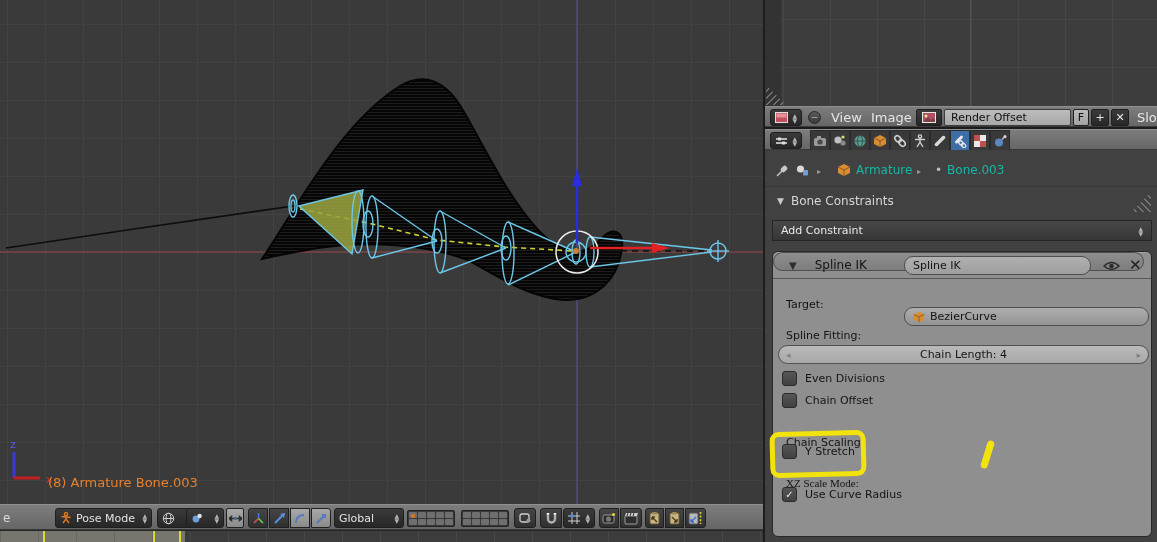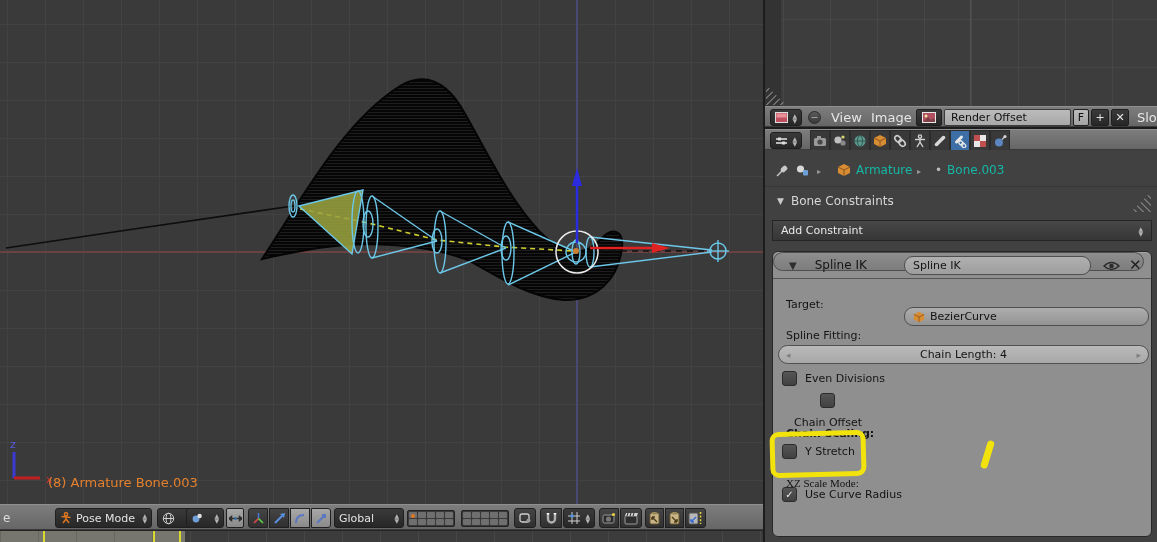--- a/index.html
+++ b/index.html
@@ -608,26 +608,26 @@
         <div class="slider" style="top:93px;">
           <span class="arr" style="left:7px;">◂</span>
           <span>Chain Length: 4</span>
           <span class="arr" style="right:7px;">▸</span>
         </div>
 
         <div class="chkrow" style="left:9px;top:119px;">
           <span class="chk"></span>
           <span class="blk">Even Divisions</span>
         </div>
-        <div class="chkrow" style="left:21px;top:141px;flex-direction:column;">
+        <div class="chkrow" style="left:9px;top:141px;">
           <span class="chk"></span>
           <span class="blk">Chain Offset</span>
         </div>
 
-        <span class="blk" style="position:absolute;left:13px;top:175px;font-weight:bold;">Chain Scaling:</span>
+        <span class="blk" style="position:absolute;left:13px;top:184px;">Chain Scaling:</span>
         <div class="chkrow" style="left:9px;top:192px;">
           <span class="chk"></span>
           <span class="blk">Y Stretch</span>
         </div>
 
         <span class="blk" style="position:absolute;left:13px;top:225px;font-family:Liberation Serif, serif;">XZ Scale Mode:</span>
 
         <div class="chkrow" style="left:9px;top:235px;">
           <span class="chk">✓</span>
           <span class="blk">Use Curve Radius</span>

